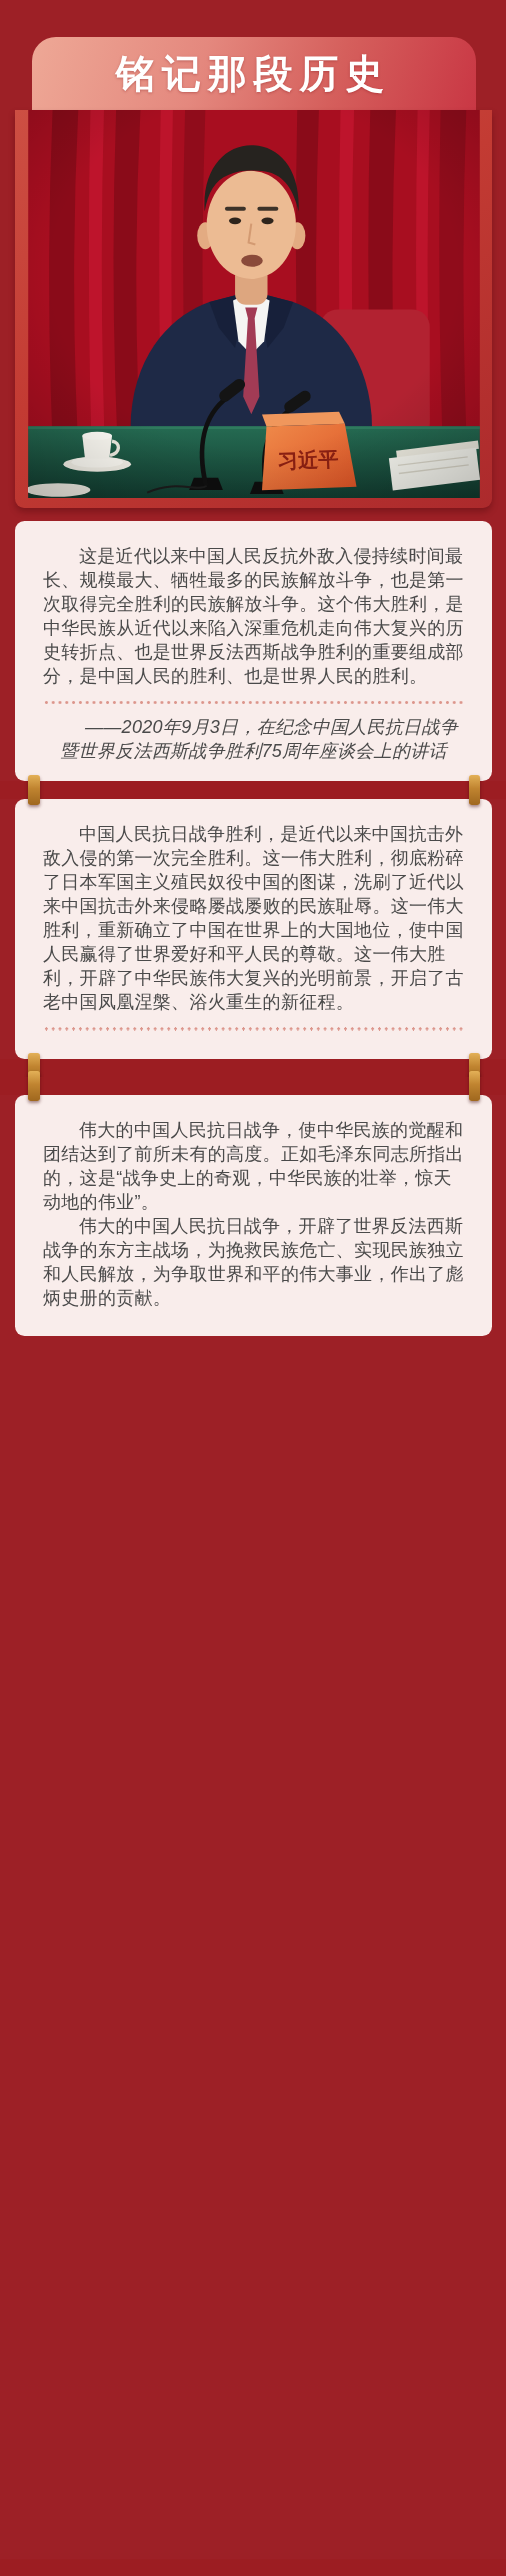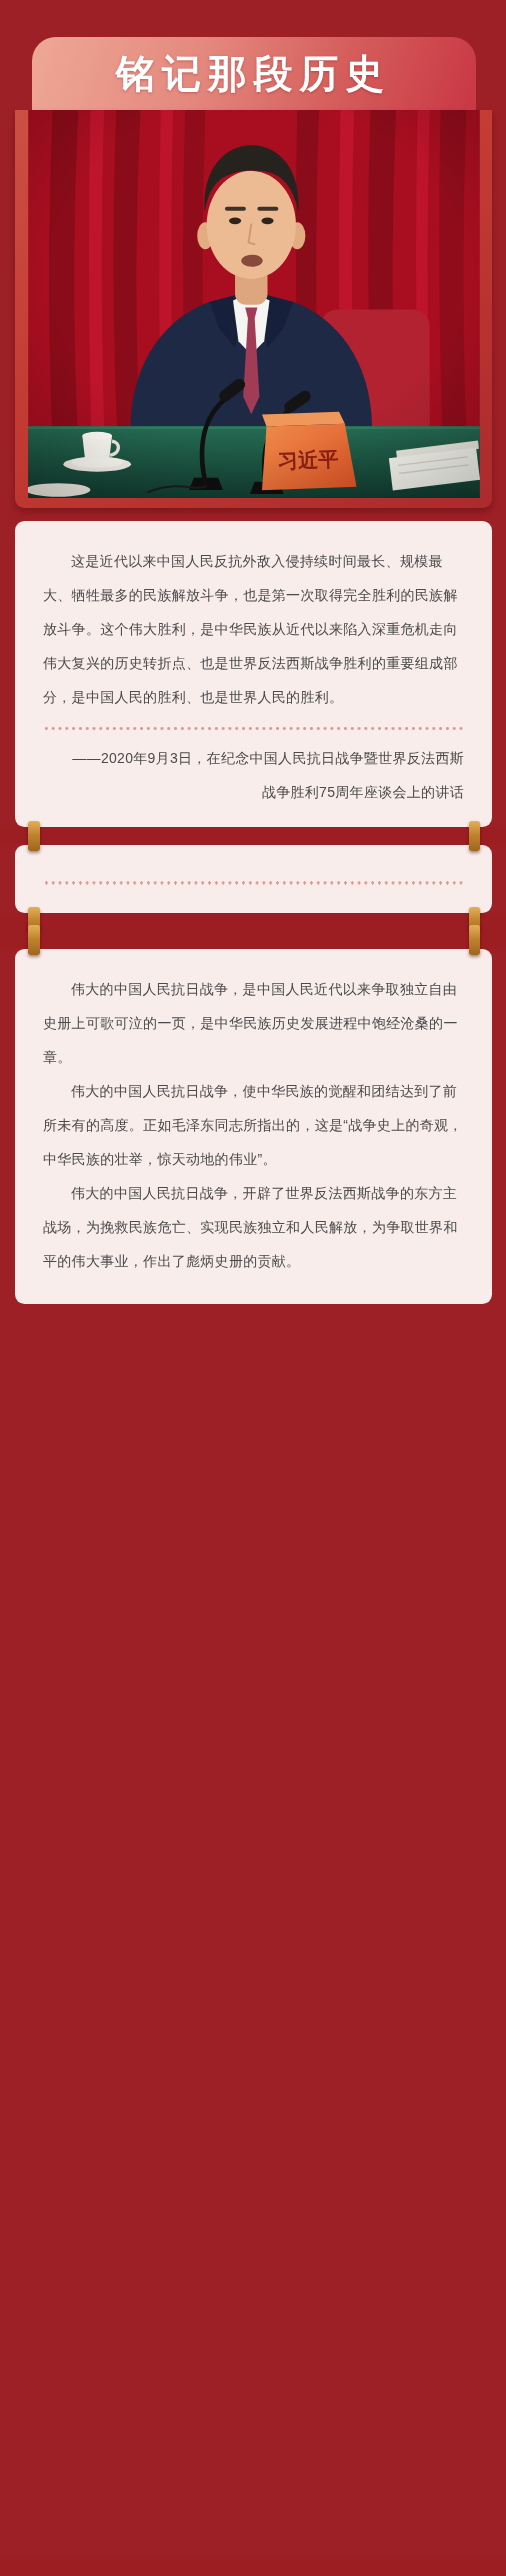--- a/index.html
+++ b/index.html
@@ -40,31 +40,32 @@
     font-size:21px; line-height:34px; text-indent:2em;
   }
   .gap19{height:13px;}
   
   .card{
     width:477px; margin:0 auto; background:var(--card-bg); border-radius:9.5px;
     padding:23px 28px 17.6px;
   }
   .card.last{padding-bottom:26px;}
   .card p{
-    font-size:14px; line-height:34px; color:var(--text); text-indent:2em;
+    font-size:18px; line-height:24px; color:var(--text); text-indent:2em;
     letter-spacing:0.3px;
   }
   .dotted{
     height:3.4px; margin:13.5px 0 10.8px;
     background-image:radial-gradient(circle,var(--dot) 1.4px,rgba(0,0,0,0) 1.6px);
     background-size:6.8px 3.4px; background-repeat:repeat-x; background-position:0 50%;
   }
   .attribution{
-    font-size:21px; line-height:34px; color:var(--accent-red); text-align:right;
+    font-size:21px; line-height:34px; color:var(--accent-red); text-align:center;
     letter-spacing:0.3px;
+    font-style:italic;
   }
   
   .rod{position:relative; height:18px; background:var(--rod-red); width:507px;}
   .pin{
     position:absolute; top:-6px; width:11.5px; height:30px; border-radius:2.7px;
     background:linear-gradient(180deg,#e3b057,#c08430 45%,#9f671e);
     box-shadow:0 2px 3.4px rgba(60,5,8,.45);
   }
   .pin.left{left:28px;} .pin.right{right:27px;}
   
@@ -180,36 +181,36 @@
     <div class="dotted"></div>
     <p class="attribution">——2020年9月3日，在纪念中国人民抗日战争暨世界反法西斯战争胜利75周年座谈会上的讲话</p>
   </section>
 
   <div class="rod">
     <span class="pin left"></span>
     <span class="pin right"></span>
   </div>
 
   <section class="card">
+    <p>中国人民抗日战争胜利，是近代以来中国抗击外敌入侵的第一次完全胜利。这一伟大胜利，彻底粉碎了日本军国主义殖民奴役中国的图谋，洗刷了近代以来中国抗击外来侵略屡战屡败的民族耻辱。这一伟大胜利，重新确立了中国在世界上的大国地位，使中国人民赢得了世界爱好和平人民的尊敬。这一伟大胜利，开辟了中华民族伟大复兴的光明前景，开启了古老中国凤凰涅槃、浴火重生的新征程。</p>
     <div class="dotted"></div>
   </section>
 
   <div class="rod">
     <span class="pin left"></span>
     <span class="pin right"></span>
   </div>
 
 
   <div class="rod">
     <span class="pin left"></span>
     <span class="pin right"></span>
   </div>
 
   <section class="card last">
-    <p>伟大的中国人民抗日战争，是中国人民近代以来争取独立自由史册上可歌可泣的一页，是中华民族历史发展进程中饱经沧桑的一章。</p>
     <p>伟大的中国人民抗日战争，使中华民族的觉醒和团结达到了前所未有的高度。正如毛泽东同志所指出的，这是“战争史上的奇观，中华民族的壮举，惊天动地的伟业”。</p>
     <p>伟大的中国人民抗日战争，开辟了世界反法西斯战争的东方主战场，为挽救民族危亡、实现民族独立和人民解放，为争取世界和平的伟大事业，作出了彪炳史册的贡献。</p>
 
   </section>
 
   <div class="footer-band"></div>
 </div>
 
 
 </body></html>

